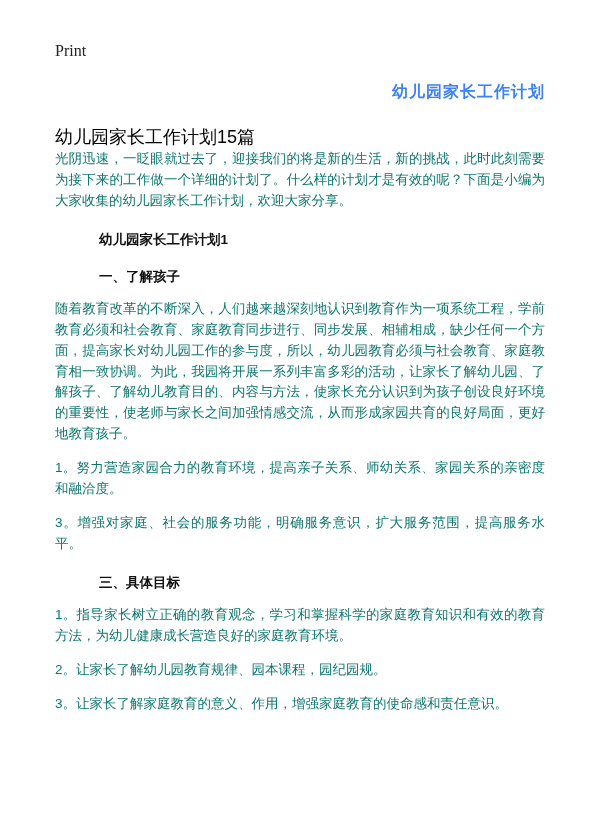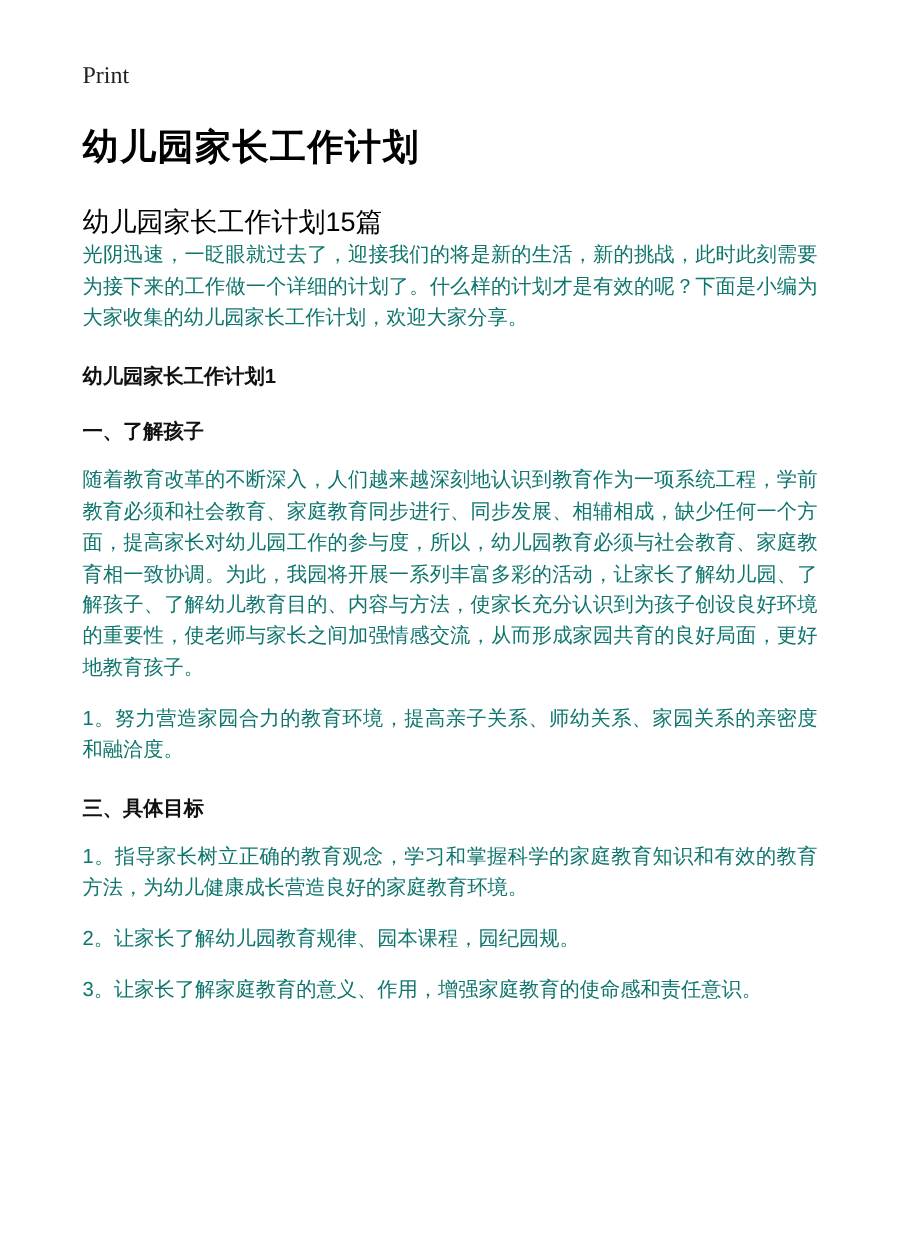--- a/index.html
+++ b/index.html
@@ -20,24 +20,24 @@
   }
   .print-label {
     font-family: "Liberation Serif", serif;
     font-size: 16px;
     color: #222222;
     margin-bottom: 22px;
     display: inline-block;
     cursor: pointer;
   }
   .doc-title {
-    font-size: 24px;
+    font-size: 16px;
     font-weight: bold;
-    text-align: left;
-    color: #000000;
+    text-align: right;
+    color: #3b82f6;
     margin-bottom: 22px;
     letter-spacing: 1px;
   }
   .doc-subtitle {
     font-size: 18px;
     color: #000000;
   }
   .para {
     font-size: 13.5px;
     line-height: 1.55;
@@ -45,20 +45,21 @@
     color: #0f766e;
     margin-bottom: 13px;
     word-break: break-all;
   }
   .heading {
     font-size: 13.5px;
     font-weight: bold;
     color: #111111;
     margin-top: 19px;
     margin-bottom: 13px;
+    margin-left: 44px;
   }
 </style>
 </head>
 <body>
 
 <div class="page">
 
   <span class="print-label">Print</span>
 
   <h1 class="doc-title">幼儿园家长工作计划</h1>
@@ -70,20 +71,21 @@
   <h2 class="heading">幼儿园家长工作计划1</h2>
 
   <h3 class="heading">一、了解孩子</h3>
 
   <p class="para">随着教育改革的不断深入，人们越来越深刻地认识到教育作为一项系统工程，学前教育必须和社会教育、家庭教育同步进行、同步发展、相辅相成，缺少任何一个方面，提高家长对幼儿园工作的参与度，所以，幼儿园教育必须与社会教育、家庭教育相一致协调。为此，我园将开展一系列丰富多彩的活动，让家长了解幼儿园、了解孩子、了解幼儿教育目的、内容与方法，使家长充分认识到为孩子创设良好环境的重要性，使老师与家长之间加强情感交流，从而形成家园共育的良好局面，更好地教育孩子。</p>
 
 
   <p class="para">1。努力营造家园合力的教育环境，提高亲子关系、师幼关系、家园关系的亲密度和融洽度。</p>
 
 
+  <p class="para">3。增强对家庭、社会的服务功能，明确服务意识，扩大服务范围，提高服务水平。</p>
 
   <h3 class="heading">三、具体目标</h3>
 
   <p class="para">1。指导家长树立正确的教育观念，学习和掌握科学的家庭教育知识和有效的教育方法，为幼儿健康成长营造良好的家庭教育环境。</p>
 
   <p class="para">2。让家长了解幼儿园教育规律、园本课程，园纪园规。</p>
 
   <p class="para">3。让家长了解家庭教育的意义、作用，增强家庭教育的使命感和责任意识。</p>
 
   

